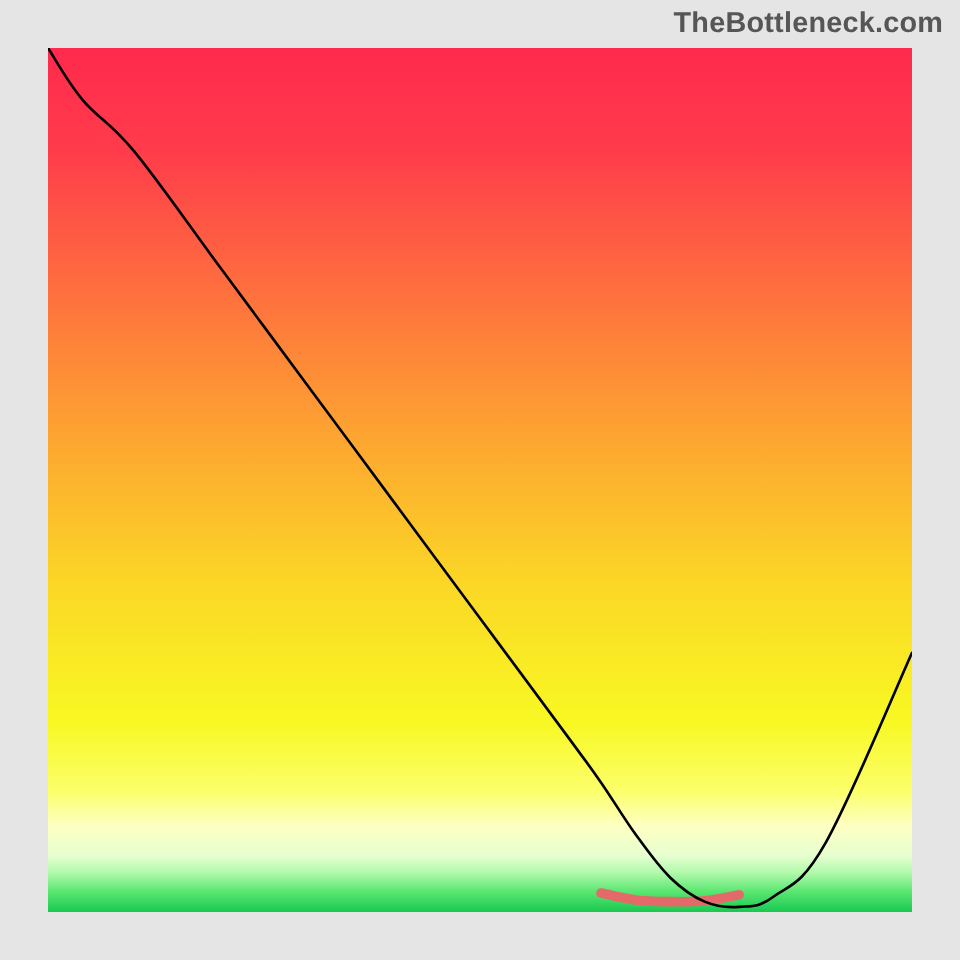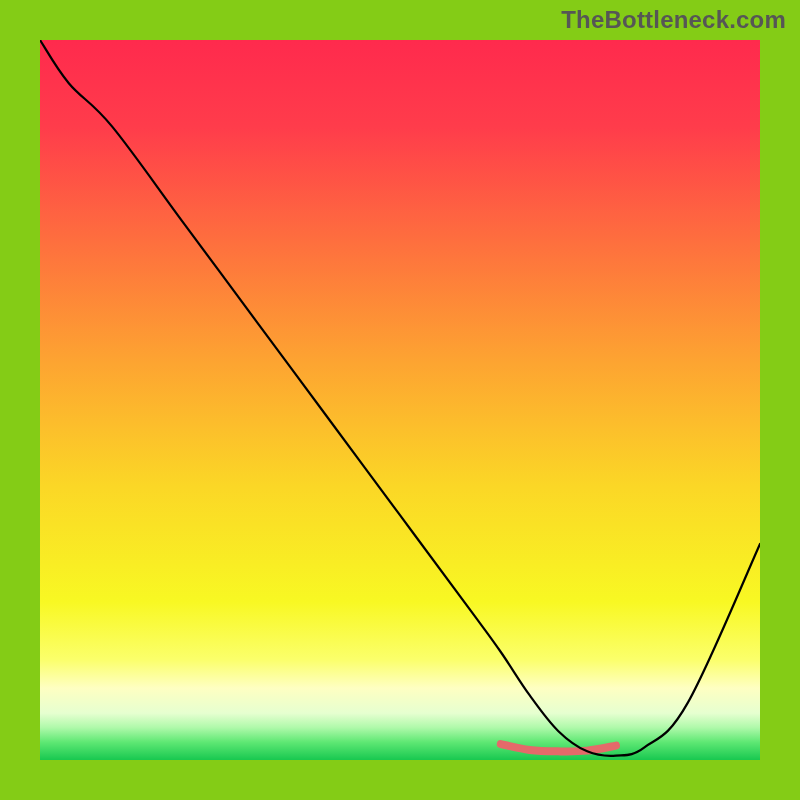--- a/index.html
+++ b/index.html
@@ -1,21 +1,21 @@
 <!DOCTYPE html>
 <html><head>
 <meta charset="utf-8">
 <style>
   * { margin: 0; padding: 0; box-sizing: border-box; }
   html, body { width: 800px; height: 800px; overflow: hidden; background: #000; }
   .frame {
     position: relative;
     width: 800px;
     height: 800px;
-    background: #84cc16;
+    background: #e5e5e5;
   }
   .watermark {
     position: absolute;
     top: 6px;
     right: 14px;
     font-family: Arial, Helvetica, sans-serif;
     font-size: 24px;
     font-weight: 600;
     color: #565656;
     letter-spacing: 0.2px;

